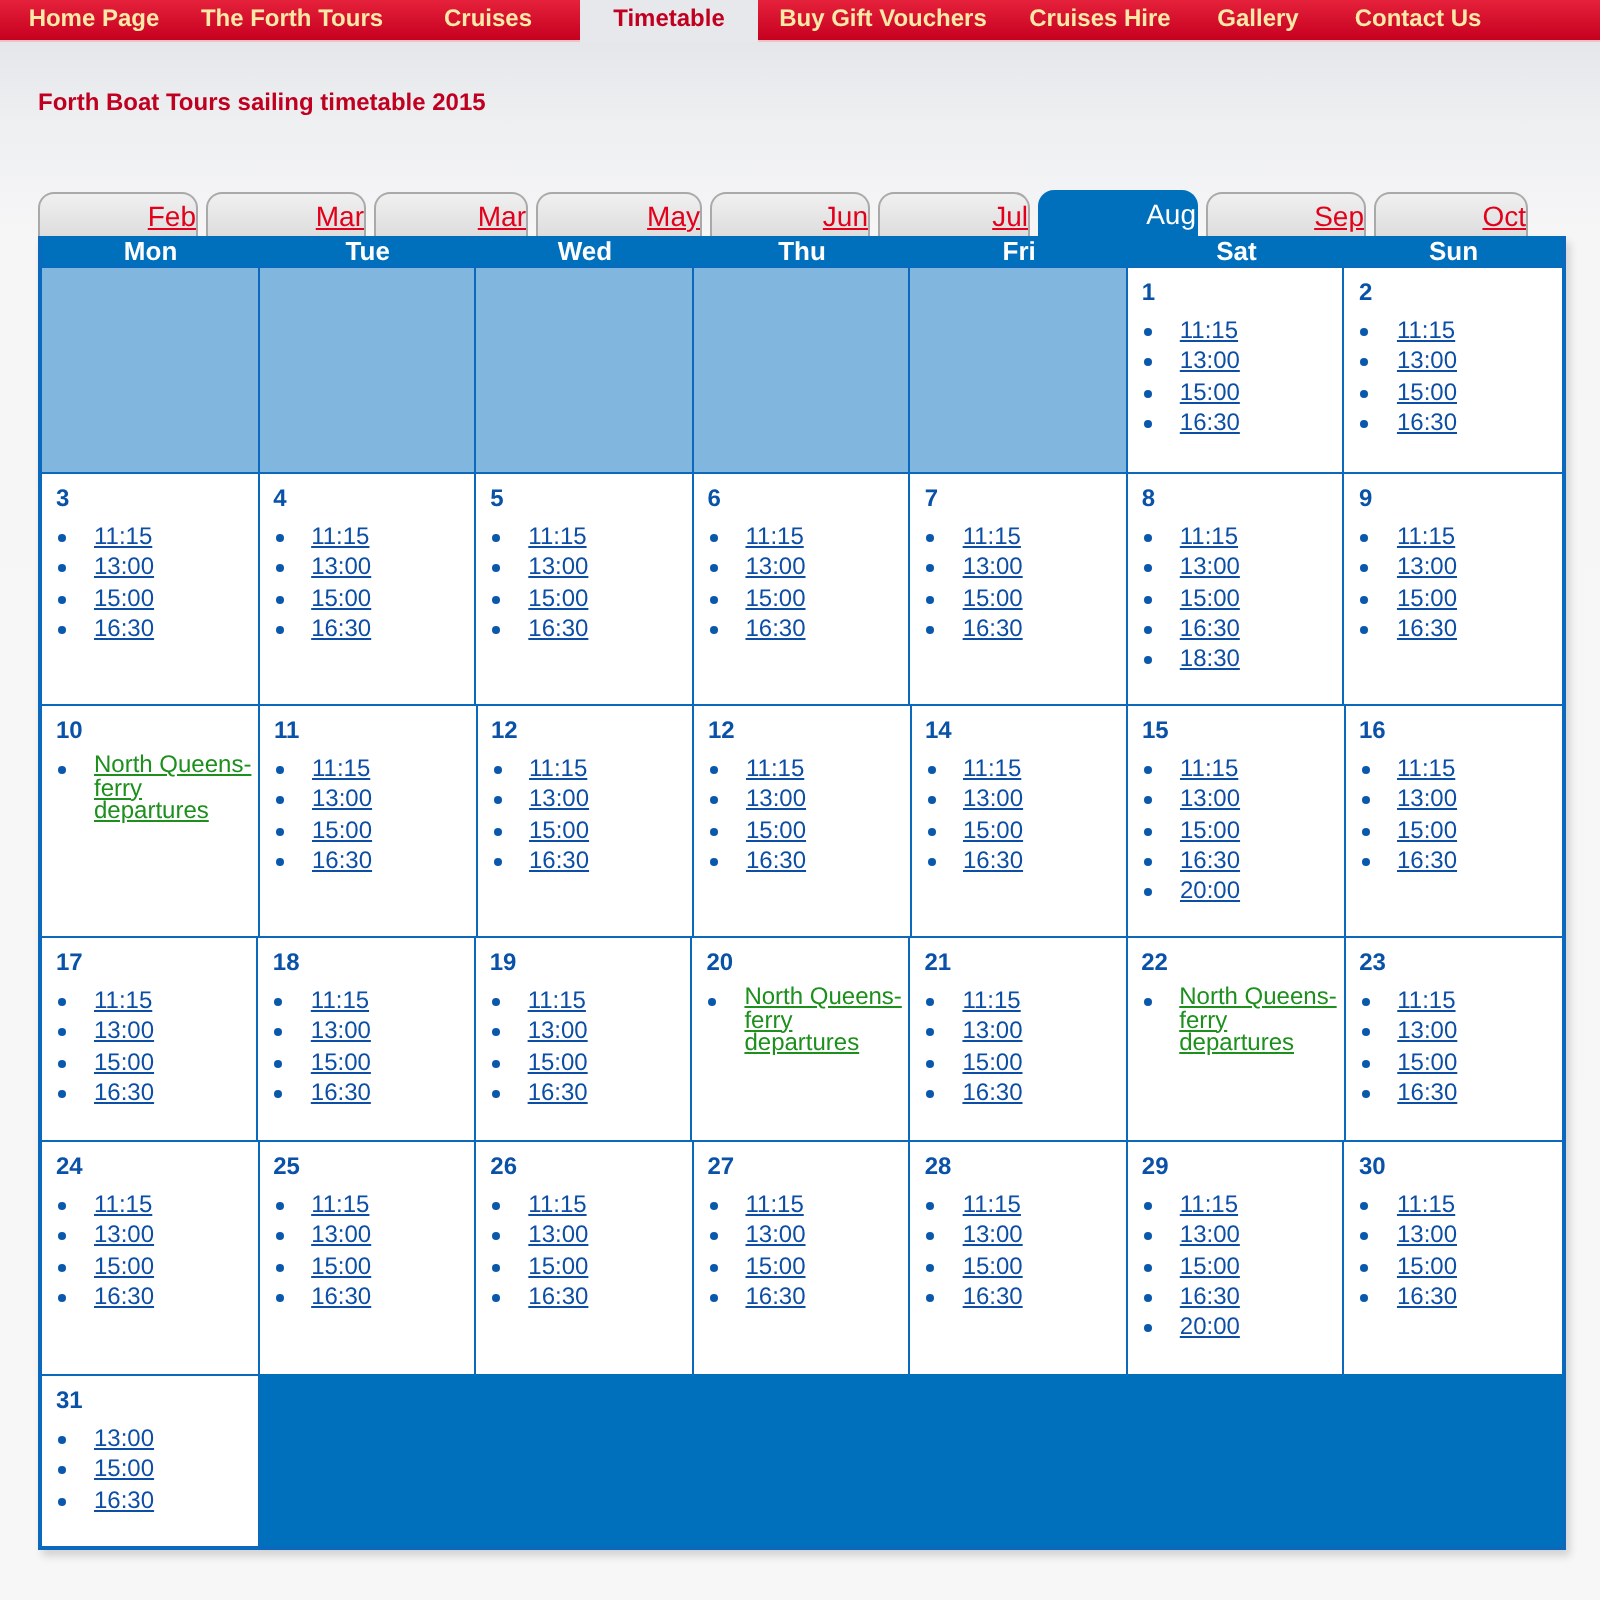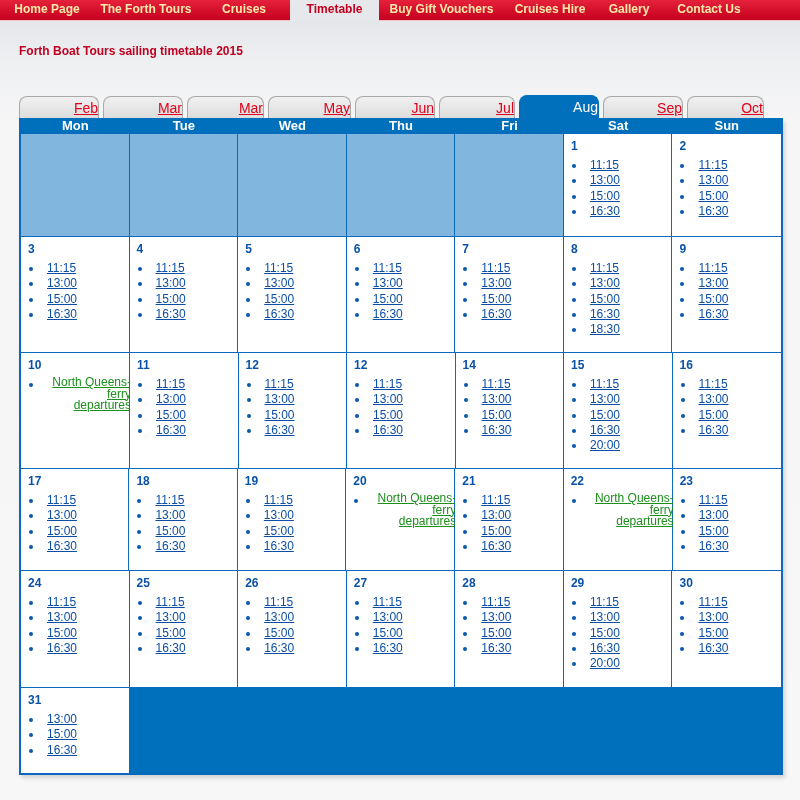--- a/index.html
+++ b/index.html
@@ -73,21 +73,21 @@
   .slots li {
     font-size: 12px; line-height: 15.3px; position: relative; padding-left: 19px;
   }
   .slots li::before {
     content: ""; position: absolute; left: 1px; top: 6px;
     width: 4px; height: 4px; border-radius: 50%; background: #0a58ab;
   }
   .slots a.time { color: #0c4ea6; text-decoration: underline; cursor: pointer; }
   .slots a.dep {
     color: #1c8f1c; text-decoration: underline; cursor: pointer;
-    display: inline-block; width: 84px; line-height: 11.5px; font-size: 12px; text-align: right;
+    display: inline-block; width: 84px; line-height: 11.5px; font-size: 12px;
   }
 </style>
 </head>
 <body>
 
 <nav class="topnav" id="topnav">
     <a class="nav-item" style="width: 94px;">Home Page</a>
     <a class="nav-item" style="width: 104px;">The Forth Tours</a>
     <a class="nav-item" style="width: 92px;">Cruises</a>
     <a class="nav-item active" style="width: 89px;">Timetable</a>

